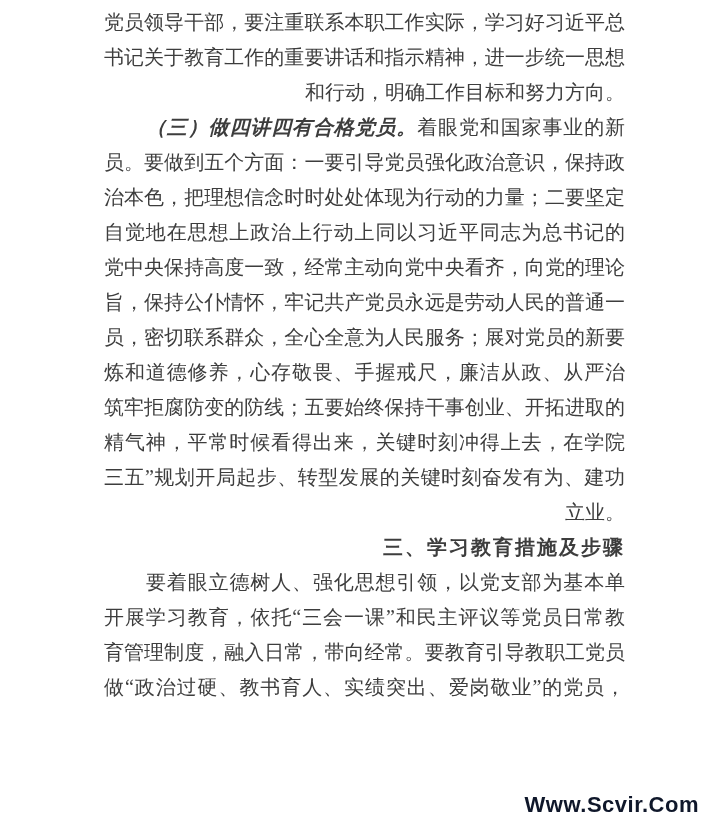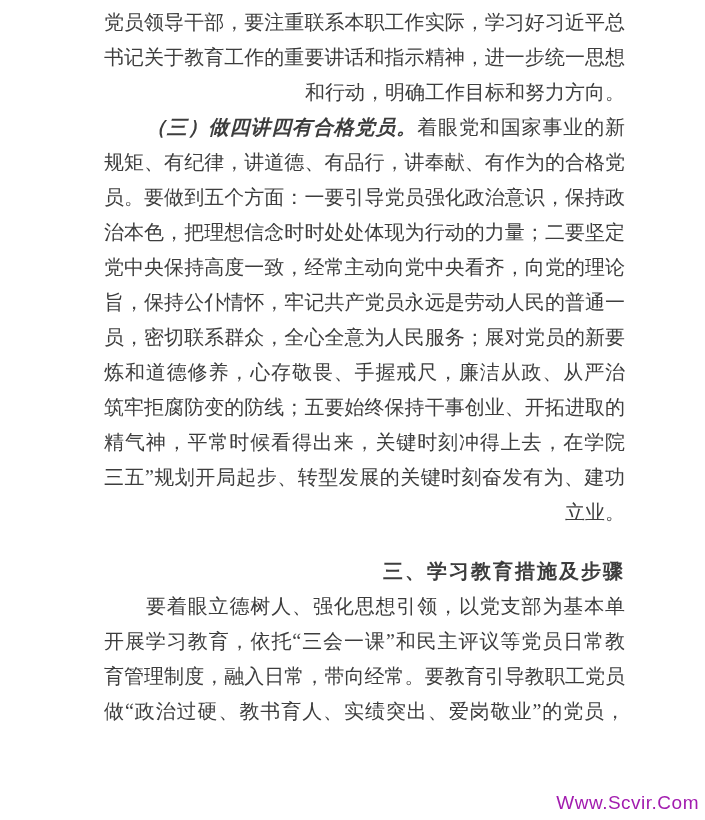--- a/index.html
+++ b/index.html
@@ -41,48 +41,47 @@
   }
   .seg-b {
     font-weight: bold;
   }
   .seg-bi {
     font-weight: bold;
     font-style: italic;
   }
   .line.heading {
     letter-spacing: 2px;
-    margin-top: 24px;
   }
   .watermark {
     position: absolute;
     right: 6px;
     top: 792px;
     font-family: "Liberation Sans", "DejaVu Sans", sans-serif;
-    font-weight: normal;
-    font-size: 19px;
+    font-weight: bold;
+    font-size: 22px;
     letter-spacing: 0.5px;
-    color: #a21caf;
+    color: #0f172a;
   }
 </style>
 </head>
 <body>
 
 <div class="page">
   <div class="text-column" id="text-column">
       <div>
         <div class="line justify"><span>党员领导干部，要注重联系本职工作实际，学习好习近平总</span></div>
         <div class="line justify"><span>书记关于教育工作的重要讲话和指示精神，进一步统一思想</span></div>
         <div class="line"><span>和行动，明确工作目标和努力方向。</span></div>
       </div>
       <div>
         <div class="line justify indent"><span class="seg-bi">（三）做四讲四有合格党员。</span><span>着眼党和国家事业的新发</span></div>
-        <div class="line justify"><span>规矩、有纪律，讲道德、有品行，讲奉献、有作为的合格党</span></div>
         <div class="line justify"><span>员。要做到五个方面：一要引导党员强化政治意识，保持政</span></div>
         <div class="line justify"><span>治本色，把理想信念时时处处体现为行动的力量；二要坚定</span></div>
+        <div class="line justify"><span>自觉地在思想上政治上行动上同以习近平同志为总书记的</span></div>
         <div class="line justify"><span>党中央保持高度一致，经常主动向党中央看齐，向党的理论</span></div>
         <div class="line justify"><span>旨，保持公仆情怀，牢记共产党员永远是劳动人民的普通一</span></div>
         <div class="line justify"><span>员，密切联系群众，全心全意为人民服务；展对党员的新要求</span></div>
         <div class="line justify"><span>炼和道德修养，心存敬畏、手握戒尺，廉洁从政、从严治家，</span></div>
         <div class="line justify"><span>筑牢拒腐防变的防线；五要始终保持干事创业、开拓进取的</span></div>
         <div class="line justify"><span>精气神，平常时候看得出来，关键时刻冲得上去，在学院“十</span></div>
         <div class="line justify"><span>三五”规划开局起步、转型发展的关键时刻奋发有为、建功</span></div>
         <div class="line"><span>立业。</span></div>
       </div>
       <div>

